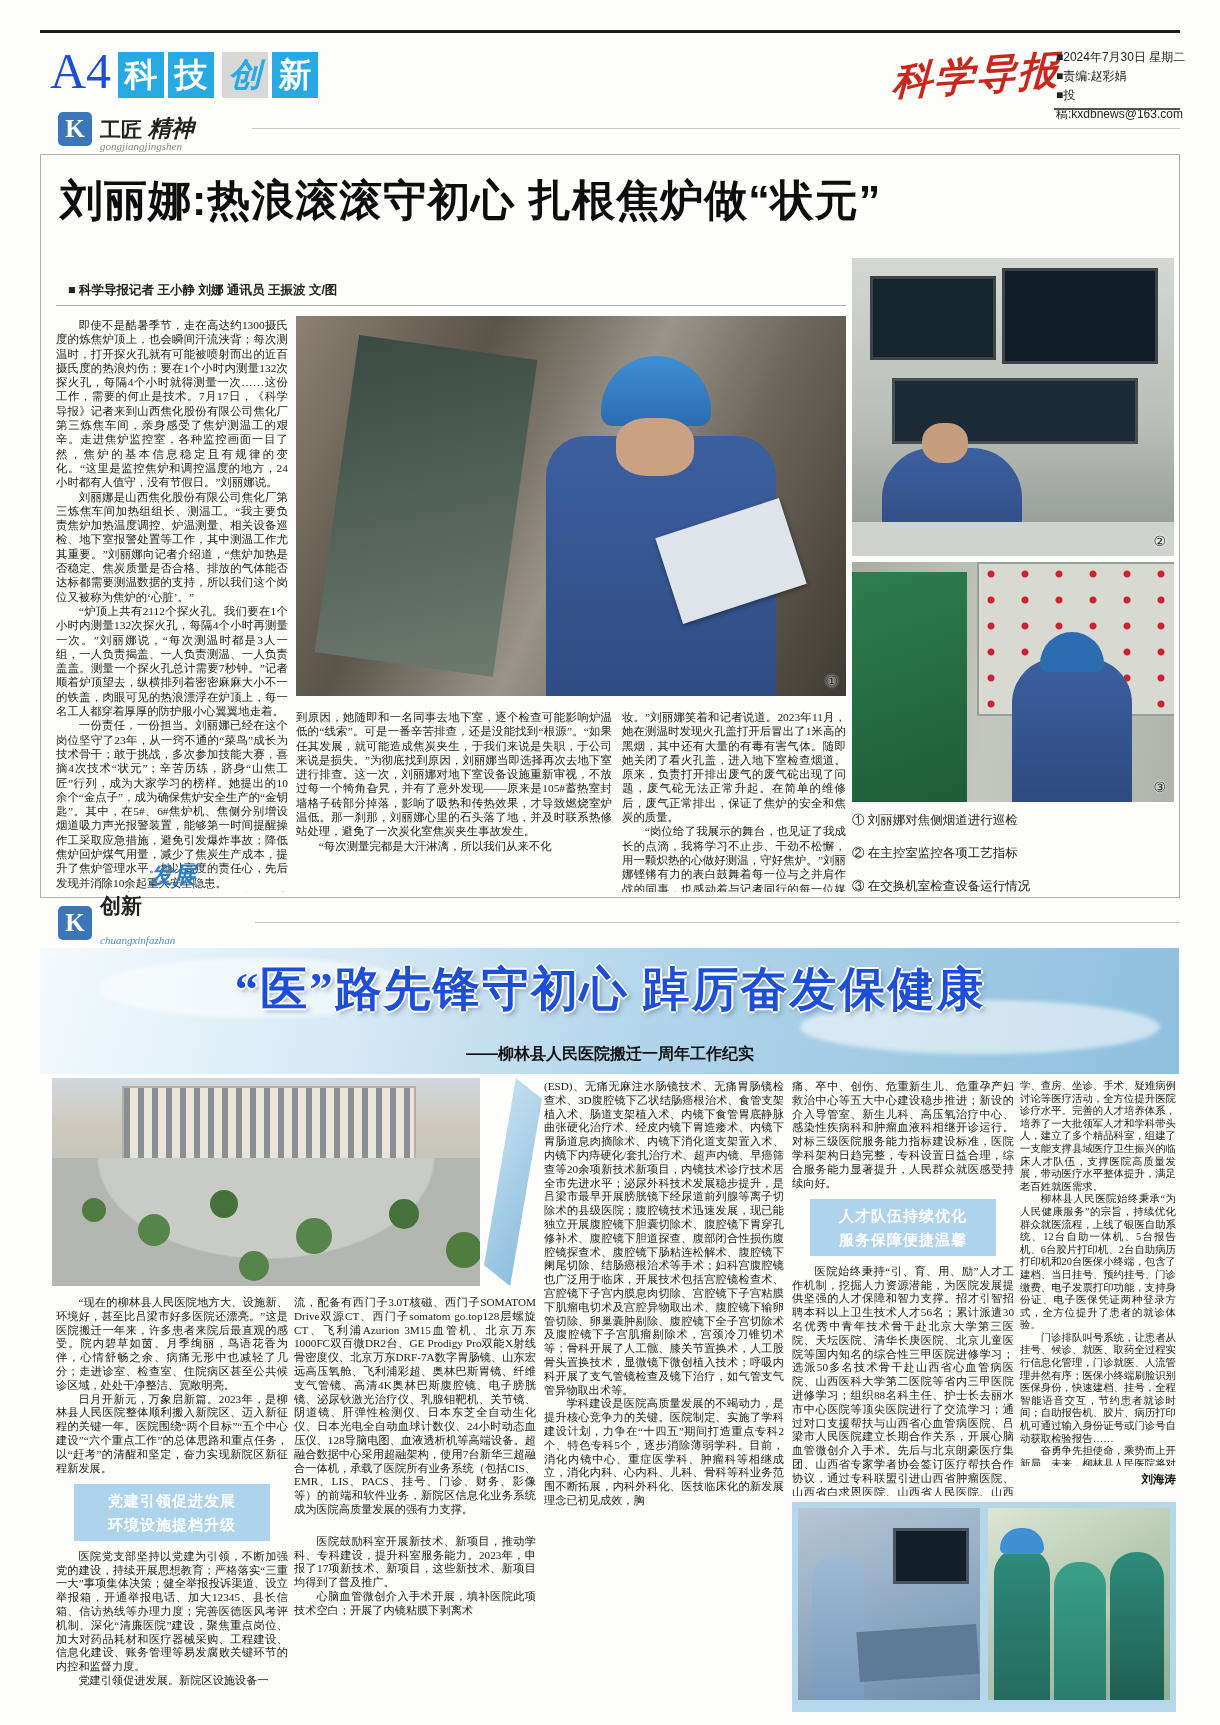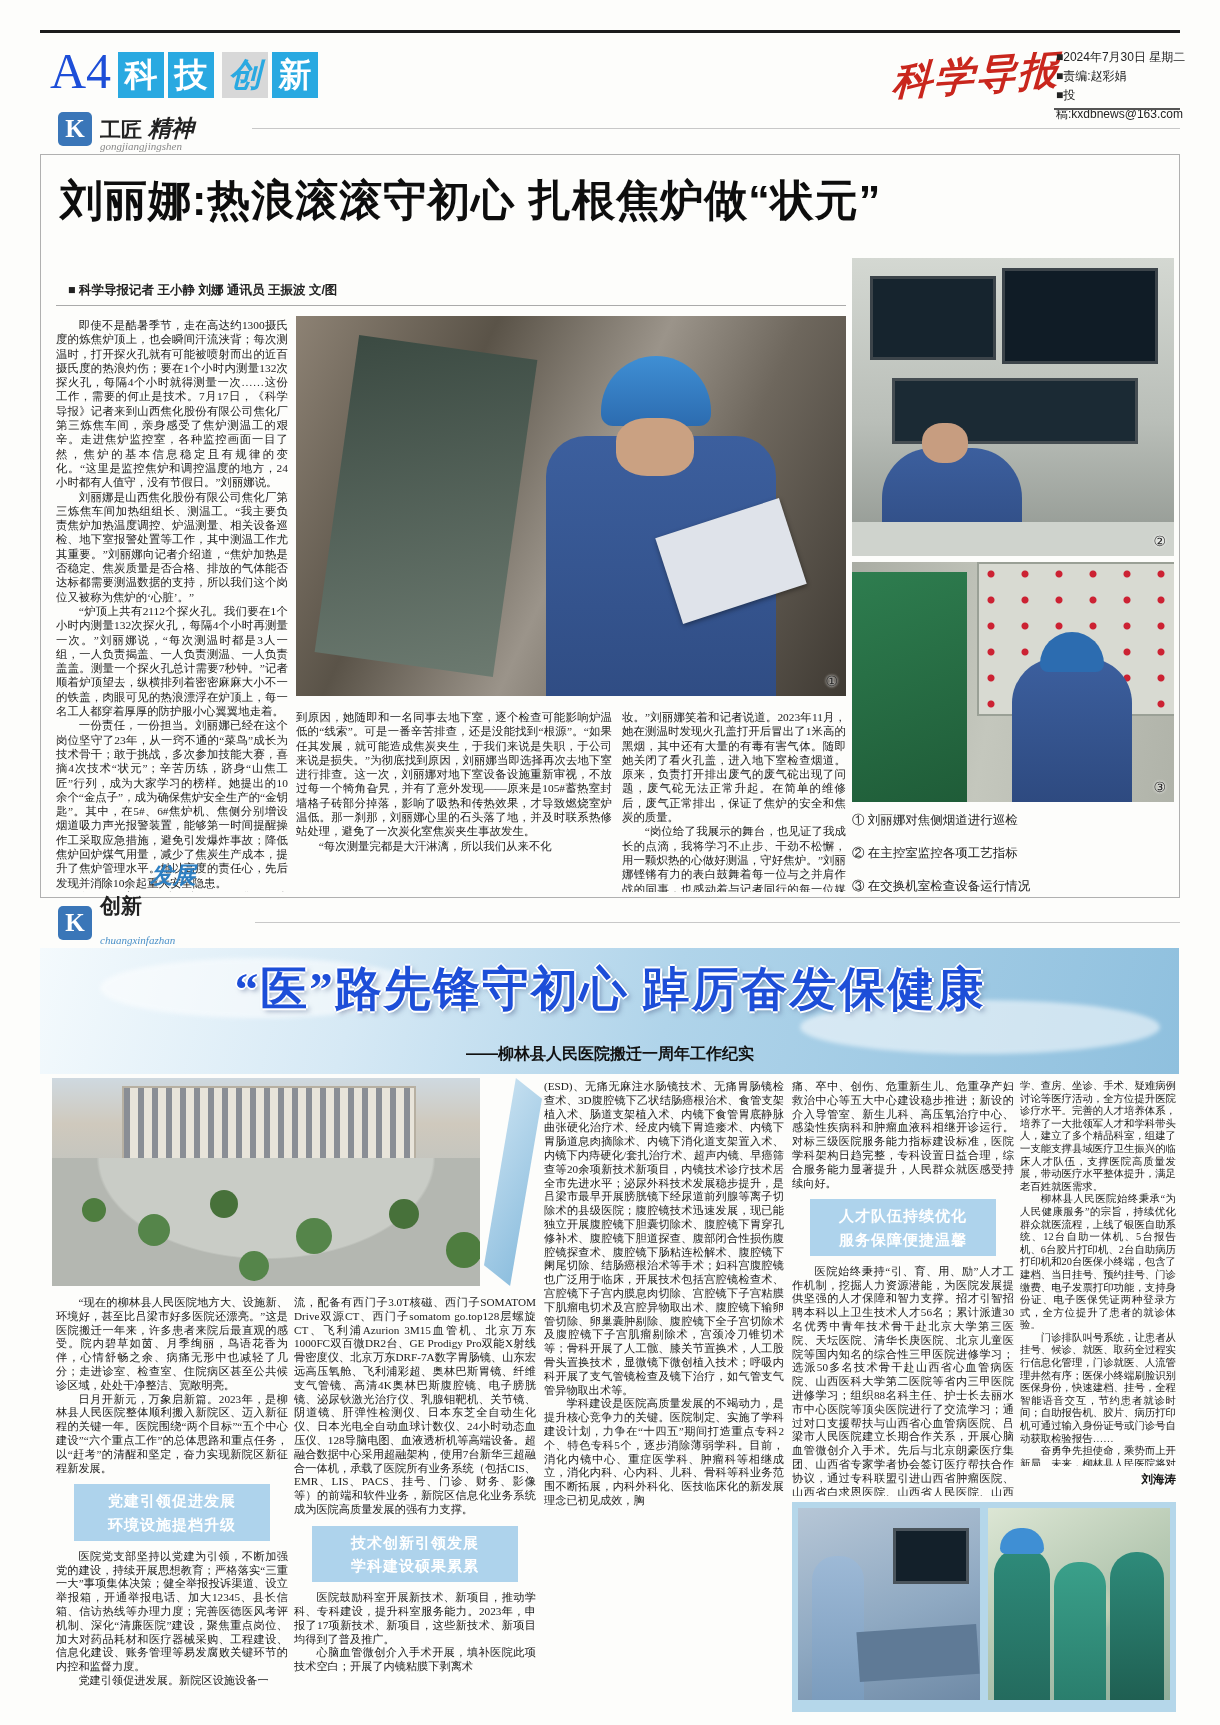--- a/index.html
+++ b/index.html
@@ -178,24 +178,20 @@
       <div class="sh-bar"></div>
     </div>
     <p class="para">医院党支部坚持以党建为引领，不断加强党的建设，持续开展思想教育；严格落实“三重一大”事项集体决策；健全举报投诉渠道、设立举报箱，开通举报电话、加大12345、县长信箱、信访热线等办理力度；完善医德医风考评机制、深化“清廉医院”建设，聚焦重点岗位、加大对药品耗材和医疗器械采购、工程建设、信息化建设、账务管理等易发腐败关键环节的内控和监督力度。</p>
     <p class="para">党建引领促进发展。新院区设施设备一</p>
   </div>
 
   <div class="abs coltext b-col" style="left:294px;top:1296px;width:242px;height:418px;">
     <p class="para noind">流，配备有西门子3.0T核磁、西门子SOMATOM Drive双源CT、西门子somatom go.top128层螺旋CT、飞利浦Azurion 3M15血管机、北京万东1000FC双百微DR2台、GE Prodigy Pro双能X射线骨密度仪、北京万东DRF-7A数字胃肠镜、山东宏远高压氧舱、飞利浦彩超、奥林巴斯胃镜、纤维支气管镜、高清4K奥林巴斯腹腔镜、电子膀胱镜、泌尿钬激光治疗仪、乳腺钼靶机、关节镜、阴道镜、肝弹性检测仪、日本东芝全自动生化仪、日本光电全自动血球计数仪、24小时动态血压仪、128导脑电图、血液透析机等高端设备。超融合数据中心采用超融架构，使用7台新华三超融合一体机，承载了医院所有业务系统（包括CIS、EMR、LIS、PACS、挂号、门诊、财务、影像等）的前端和软件业务，新院区信息化业务系统成为医院高质量发展的强有力支撑。</p>
     <div class="subhead">
       <div class="sh-bar"></div>
-      <div class="sh-box">
-        <div>技术创新引领发展</div>
-        <div>学科建设硕果累累</div>
-      </div>
       <div class="sh-bar"></div>
     </div>
     <p class="para">医院鼓励科室开展新技术、新项目，推动学科、专科建设，提升科室服务能力。2023年，申报了17项新技术、新项目，这些新技术、新项目均得到了普及推广。</p>
     <p class="para">心脑血管微创介入手术开展，填补医院此项技术空白；开展了内镜粘膜下剥离术</p>
   </div>
 
   <div class="abs coltext b-col" style="left:544px;top:1080px;width:240px;height:634px;">
     <p class="para noind">(ESD)、无痛无麻注水肠镜技术、无痛胃肠镜检查术、3D腹腔镜下乙状结肠癌根治术、食管支架植入术、肠道支架植入术、内镜下食管胃底静脉曲张硬化治疗术、经皮内镜下胃造瘘术、内镜下胃肠道息肉摘除术、内镜下消化道支架置入术、内镜下内痔硬化/套扎治疗术、超声内镜、早癌筛查等20余项新技术新项目，内镜技术诊疗技术居全市先进水平；泌尿外科技术发展稳步提升，是吕梁市最早开展膀胱镜下经尿道前列腺等离子切除术的县级医院；腹腔镜技术迅速发展，现已能独立开展腹腔镜下胆囊切除术、腹腔镜下胃穿孔修补术、腹腔镜下胆道探查、腹部闭合性损伤腹腔镜探查术、腹腔镜下肠粘连松解术、腹腔镜下阑尾切除、结肠癌根治术等手术；妇科宫腹腔镜也广泛用于临床，开展技术包括宫腔镜检查术、宫腔镜下子宫内膜息肉切除、宫腔镜下子宫粘膜下肌瘤电切术及宫腔异物取出术、腹腔镜下输卵管切除、卵巢囊肿剔除、腹腔镜下全子宫切除术及腹腔镜下子宫肌瘤剔除术，宫颈冷刀锥切术等；骨科开展了人工髋、膝关节置换术，人工股骨头置换技术，显微镜下微创植入技术；呼吸内科开展了支气管镜检查及镜下治疗，如气管支气管异物取出术等。</p>
     <p class="para">学科建设是医院高质量发展的不竭动力，是提升核心竞争力的关键。医院制定、实施了学科建设计划，力争在“十四五”期间打造重点专科2个、特色专科5个，逐步消除薄弱学科。目前，消化内镜中心、重症医学科、肿瘤科等相继成立，消化内科、心内科、儿科、骨科等科业务范围不断拓展，内科外科化、医技临床化的新发展理念已初见成效，胸</p>
   </div>

